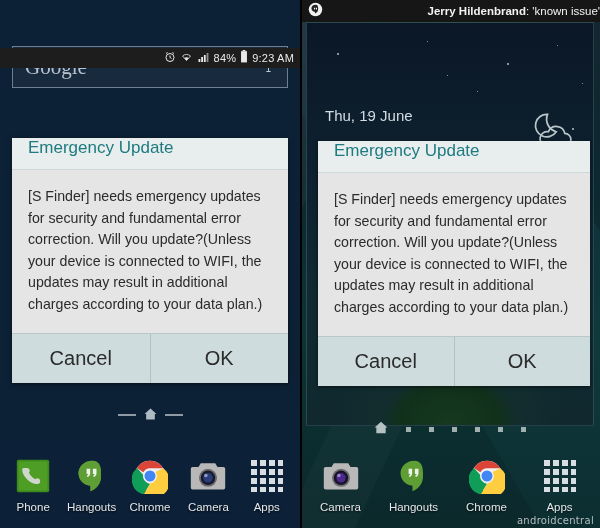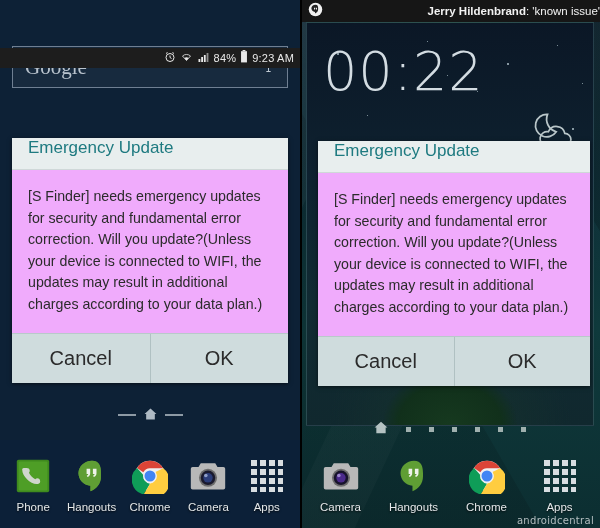--- a/index.html
+++ b/index.html
@@ -106,21 +106,21 @@
     z-index: 20;
   }
   .dlg-left { top: 138px; }
   .dlg-right { top: 141px; left: 18px; width: 272px; }
   .dlg-header {
     background: #e8eeee; padding: 0 16px 11px 16px;
     border-bottom: 1px solid #cfd8d8;
   }
   .dlg-title { color: #1e7a80; font-size: 17px; }
   .dlg-body {
-    background: #f0abfc; padding: 16px 16px 18px 16px;
+    background: #e5e5e5; padding: 16px 16px 18px 16px;
     color: #2b2b2b; font-size: 14.2px; line-height: 1.52;
   }
   .dlg-actions { display: flex; background: #cfdcdd; border-top: 1px solid #b9c9ca; }
   .dlg-btn {
     flex: 1; text-align: center; padding: 13px 12px;
     color: #2b2b2b; font-size: 20px; cursor: pointer;
   }
   .dlg-sep { width: 1px; background: #b0c1c2; }
 
   
@@ -330,21 +330,21 @@
         <span class="star" style="left:170px;top:68px;width:1px;height:1px"></span>
         <span class="star" style="left:60px;top:92px;width:1px;height:1px"></span>
         <span class="star" style="left:265px;top:105px;width:1.5px;height:1.5px"></span>
         <span class="star" style="left:215px;top:140px;width:1px;height:1px"></span>
         <span class="star" style="left:95px;top:120px;width:1px;height:1px"></span>
         <span class="star" style="left:15px;top:150px;width:1px;height:1px"></span>
         <span class="star" style="left:140px;top:52px;width:1px;height:1px"></span>
         <span class="star" style="left:275px;top:60px;width:1px;height:1px"></span>
       </div>
       <div class="tree"></div>
-      <div class="clock-time">00:22</div>
+      <div class="clock-date">Thu, 19 June</div>
       <div class="weather-ic">
         <svg width="52" height="42" viewBox="0 0 60 48">
           <path d="M26 6a13 13 0 1010 20 15 15 0 01-10-20z" fill="none" stroke="#b9c6c9" stroke-width="2"></path>
           <path d="M24 42h22a7 7 0 000-14 10 10 0 00-19-2 6 6 0 00-3 16z" fill="none" stroke="#b9c6c9" stroke-width="2"></path>
         </svg>
       </div>
     </div>
 
     <div class="dialog dlg-right">
       <div class="dlg-header">

